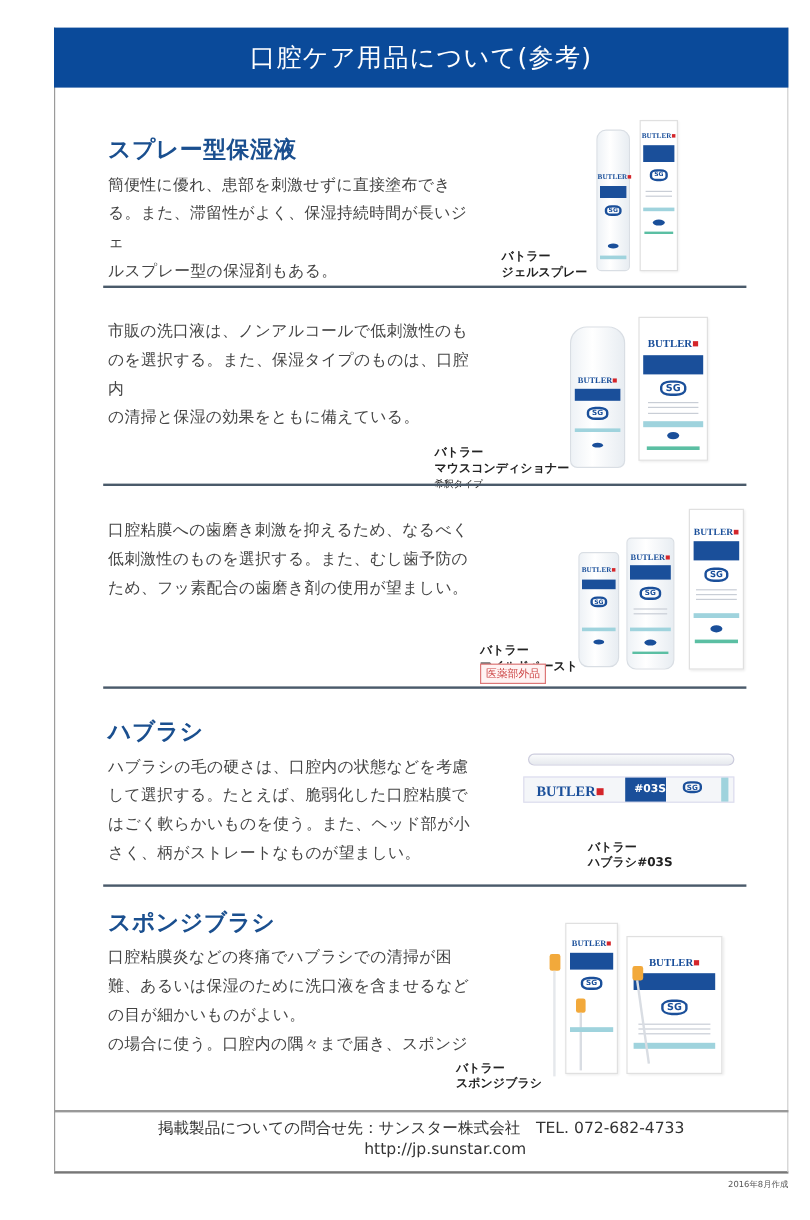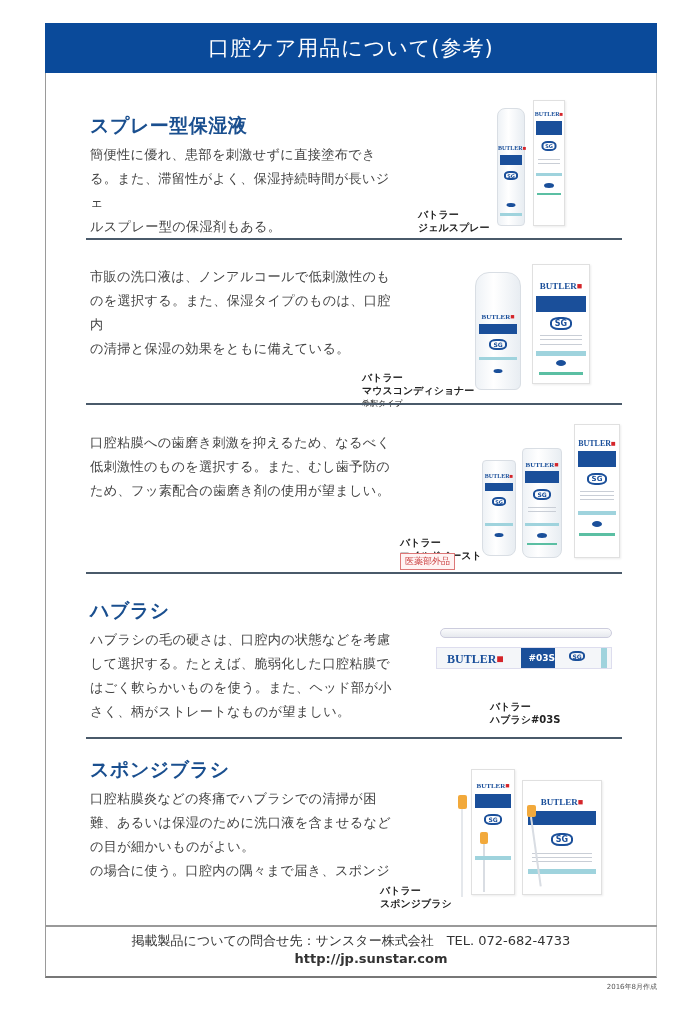--- a/index.html
+++ b/index.html
@@ -39,21 +39,21 @@
   .brand .cross { color: #d4252a; }
   .sg { position: absolute; left: 50%; transform: translateX(-50%); border: 2px solid #1a4f9a; border-radius: 40%; color: #1a4f9a; font-weight: bold; text-align: center; }
   .aqua { position: absolute; left: 6%; width: 88%; background: #9fd3dd; }
   .greenbar { position: absolute; left: 10%; width: 80%; background: #5bbfa3; }
   .oval { position: absolute; left: 50%; transform: translateX(-50%); background: #1a4f9a; border-radius: 50%; }
   .tiny { position: absolute; left: 12%; width: 76%; background: #c9ced6; height: 1px; }
 
   .footer-line { position: absolute; left: 45px; top: 925px; width: 612px; height: 2px; background: #999; }
   .footer { position: absolute; left: 45px; top: 932px; width: 612px; text-align: center; color: #333; }
   .footer .contact { font-size: 13px; line-height: 18px; }
-  .footer .url { font-size: 13px; font-weight: bold; line-height: 18px; padding-left: 40px; }
+  .footer .url { font-size: 13px; font-weight: normal; line-height: 18px; padding-left: 40px; }
   .date { position: absolute; right: 18px; top: 982px; font-size: 7px; color: #555; }
 </style>
 </head>
 <body>
 
 <div class="frame"></div>
 <div class="header">口腔ケア用品について(参考)</div>
 
 <div class="section" style="top:113px;">
   <div class="sec-title">スプレー型保湿液</div>

